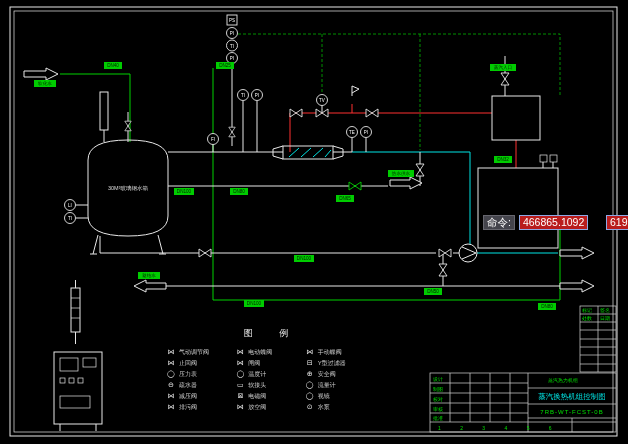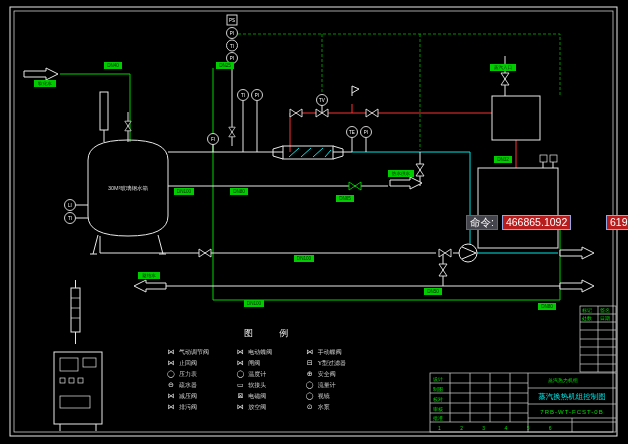--- a/index.html
+++ b/index.html
@@ -29,21 +29,21 @@
   
   .legend{position:absolute;color:#cfcfcf;z-index:3;}
   .legend-title{text-align:center;font-size:9px;letter-spacing:12px;padding-left:12px;color:#efefef;}
   .legend-grid{display:grid;grid-template-columns:repeat(3,1fr);column-gap:8px;row-gap:1px;margin-top:7px;}
   .li{display:flex;align-items:center;gap:3px;font-size:6px;line-height:10px;white-space:nowrap;}
   .lg{color:#e8e8e8;font-size:7px;width:10px;text-align:center;}
   .ll{color:#cfcfcf;}
   
   .cmd-row{position:absolute;display:flex;align-items:center;gap:4px;font-size:10.5px;
            color:#fff;z-index:6;height:14px;}
-  .cmd-label{background:#44444c;border:1px solid #66666e;padding:0 3px;line-height:13px;}
+  .cmd-label{background:#44444c;border:1px solid #66666e;padding:0 3px;line-height:13px;margin-left:17px;}
   .cmd-box{background:#b91c1c;border:1px solid #8fa9e6;padding:0 3px;line-height:13px;color:#fff;}
   .cmd-right{position:absolute;z-index:6;font-size:10.5px;width:28px;}
 </style>
 </head>
 <body>
 
 <div class="screen">
 
   <svg width="628" height="444" viewBox="0 0 628 444">
 
@@ -316,21 +316,21 @@
     <g>
       <rect class="tb" x="580" y="306" width="36" height="66"></rect>
       <path class="tb" d="M580,314 H616 M580,322 H616 M580,330 H616 M580,339 H616 M580,347 H616 M580,355 H616 M580,364 H616 M598,306 V372"></path>
       <text class="tbg" x="582" y="312">标记</text>
       <text class="tbg" x="582" y="320">处数</text>
       <text class="tbg" x="600" y="312">签名</text>
       <text class="tbg" x="600" y="320">日期</text>
     </g>
   </svg>
 
-  <div class="legend" style="left:166px;top:327px;width:200px;font-family:Liberation Serif, serif;">
+  <div class="legend" style="left:166px;top:327px;width:200px;">
     <div class="legend-title">图 例</div>
     <div class="legend-grid">
       <div class="li">
           <span class="lg">⋈</span>
           <span class="ll">气动调节阀</span>
         </div>
       <div class="li">
           <span class="lg">⋈</span>
           <span class="ll">电动蝶阀</span>
         </div>

